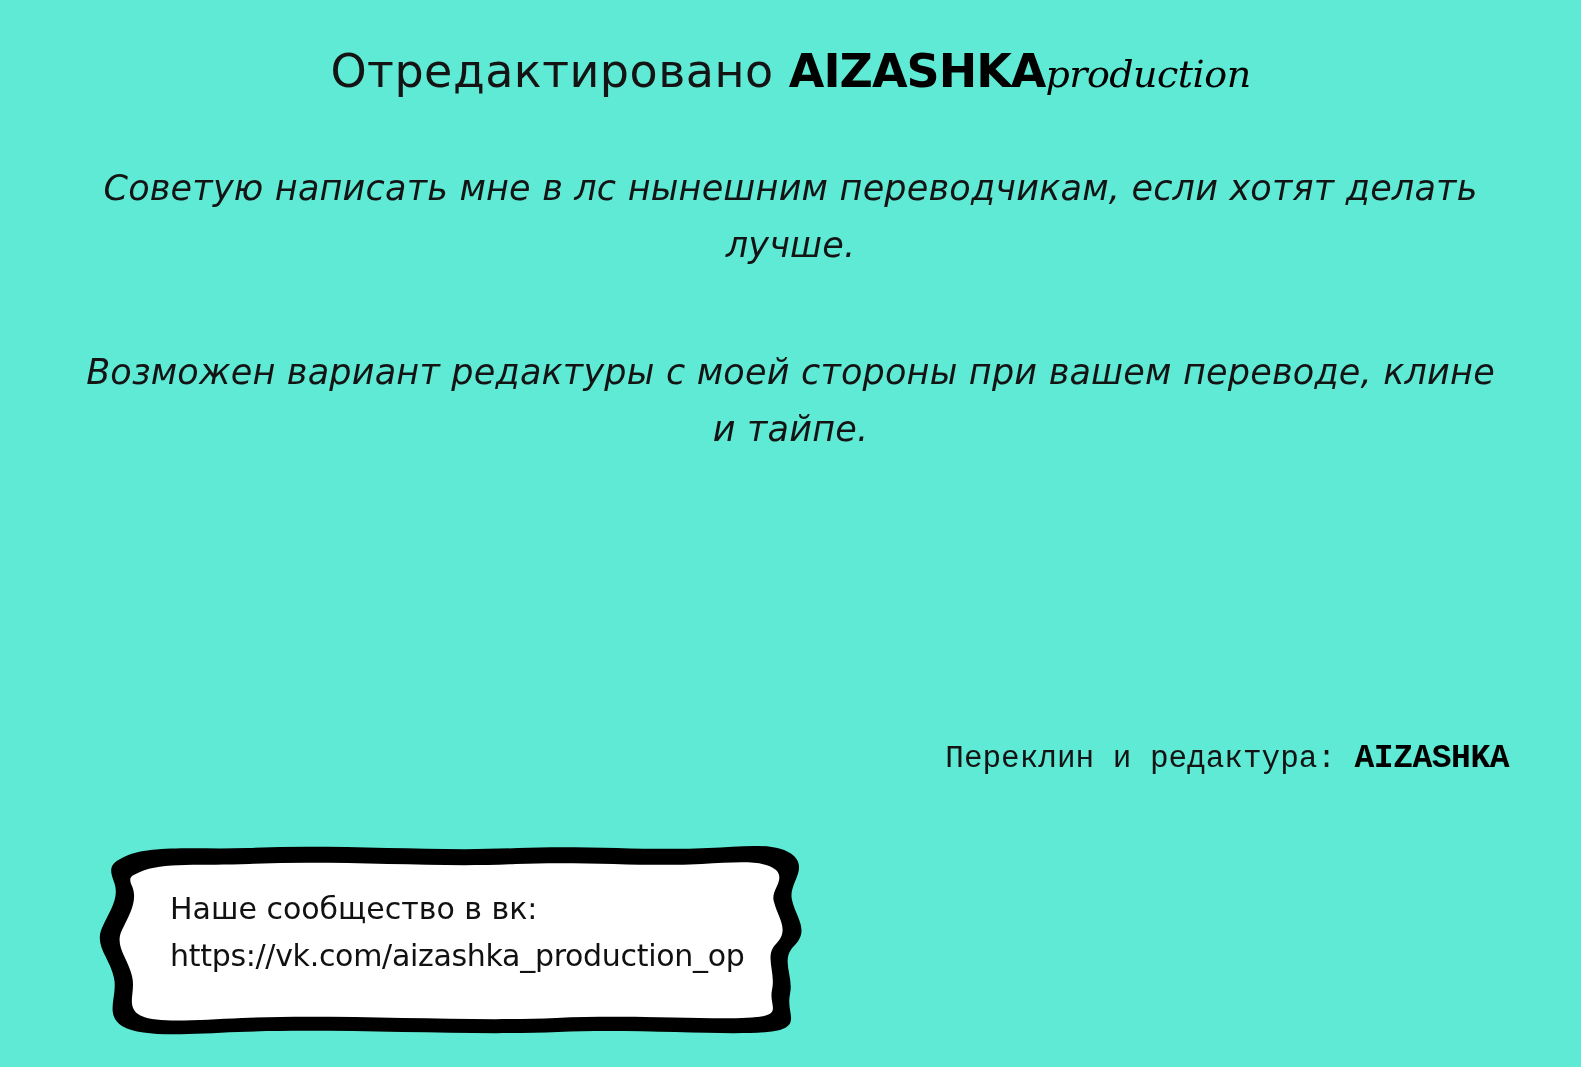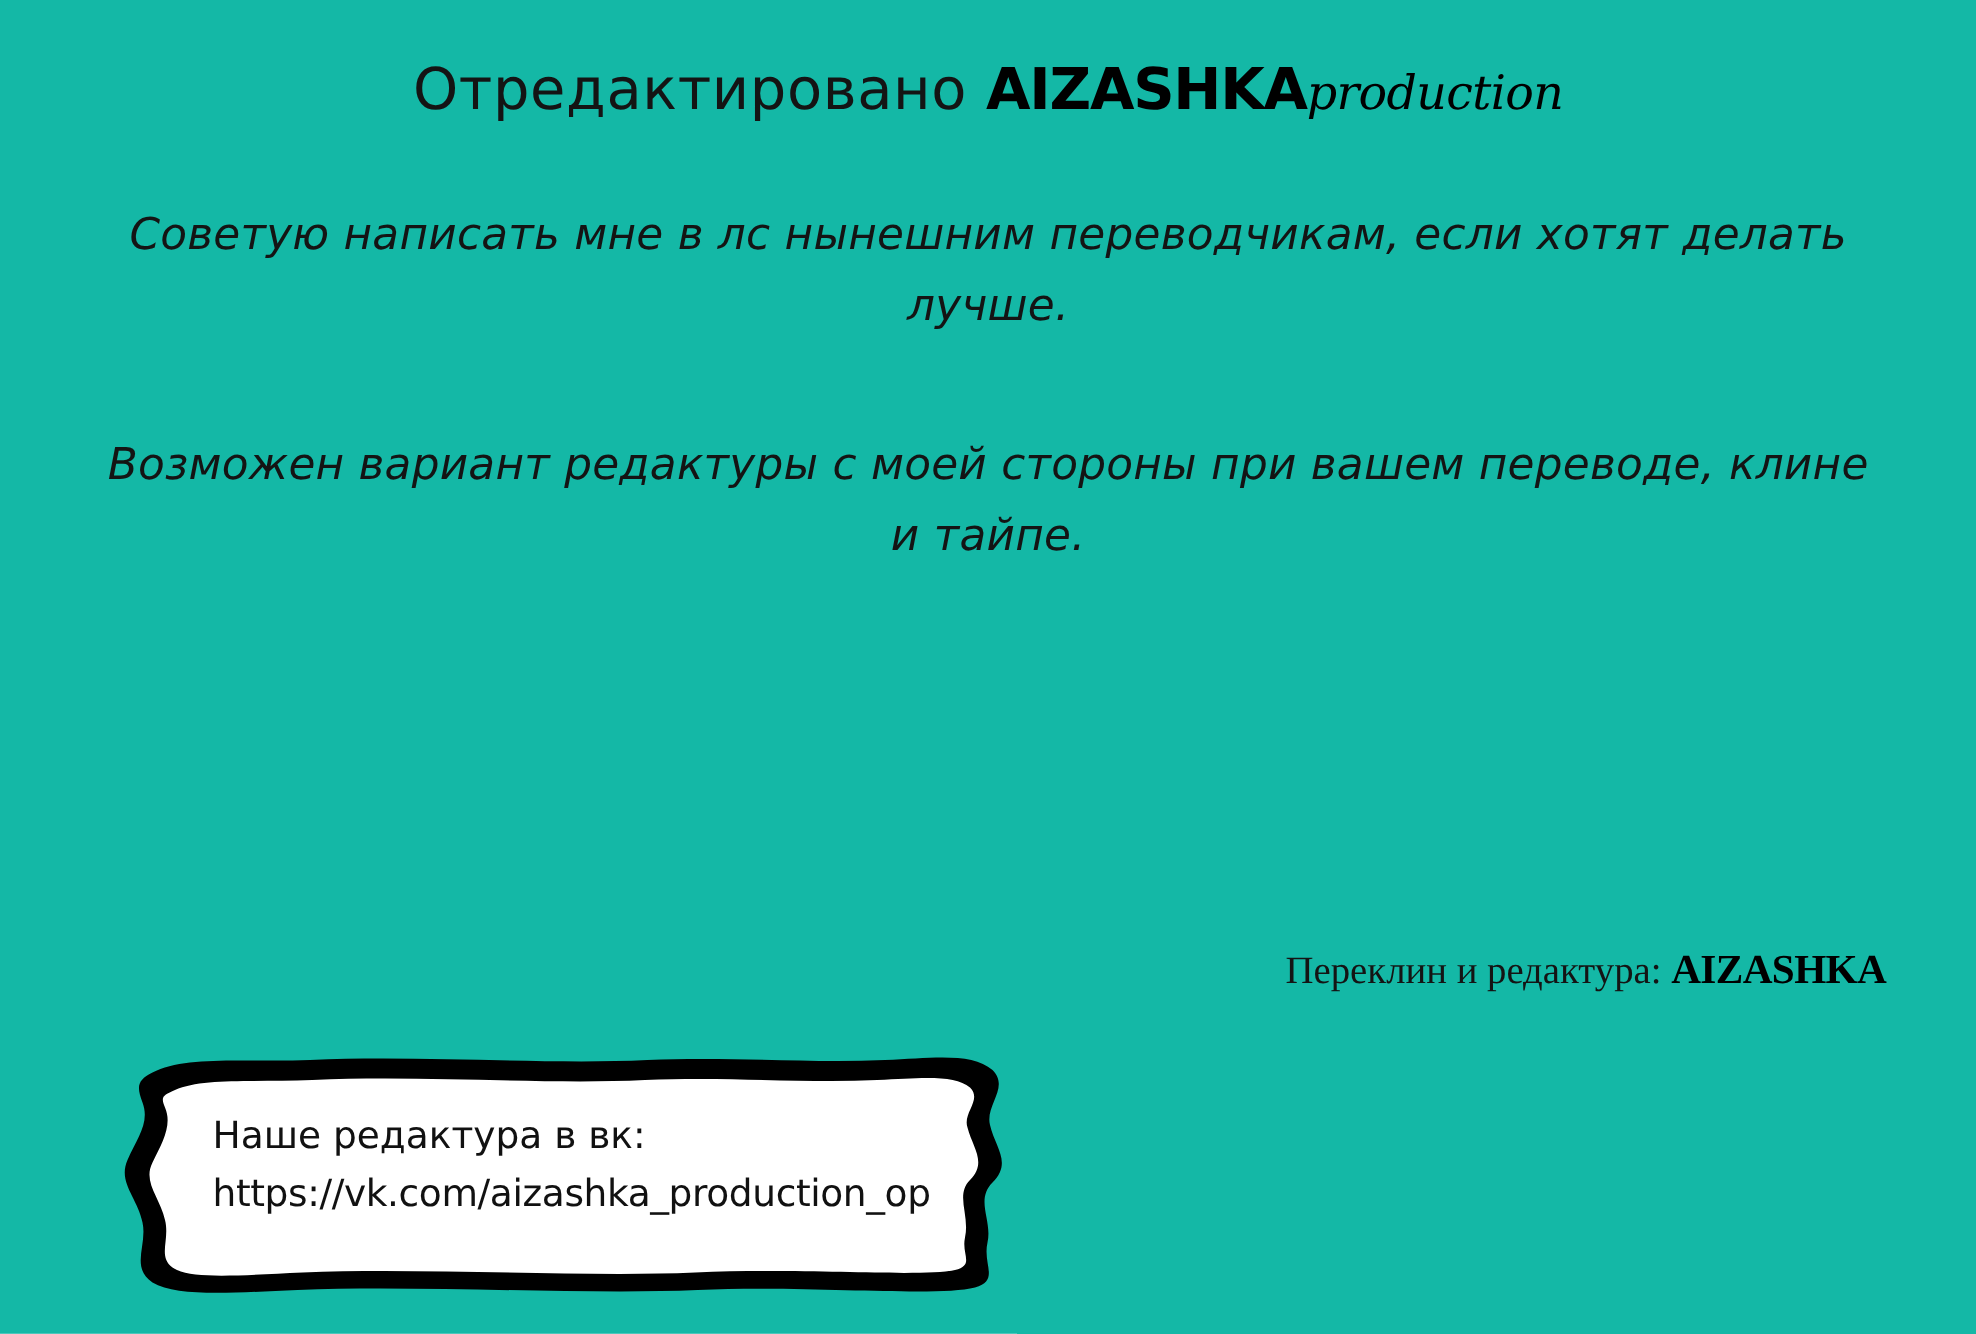--- a/index.html
+++ b/index.html
@@ -12,21 +12,21 @@
     height: 1067px;
     position: relative;
     overflow: hidden;
     font-family: "DejaVu Sans", sans-serif;
     color: #111111;
   }
 
   .page {
     position: absolute;
     inset: 0;
-    background: #14b8a6;
+    background: #5eead4;
   }
 
   
   .header {
     position: absolute;
     top: 44px;
     left: 0;
     width: 100%;
     text-align: center;
     white-space: nowrap;
@@ -70,24 +70,24 @@
     letter-spacing: 0.2px;
   }
   .para.p1 { margin-bottom: 70px; }
   .para.p2 { margin-bottom: 70px; text-align: center; }
   .para.p3 { margin-bottom: 0; }
 
   
   .signature {
     position: absolute;
     right: 72px;
-    top: 758px;
+    top: 740px;
     text-align: right;
     white-space: nowrap;
-    font-family: Liberation Serif, serif;
+    font-family: Liberation Mono, monospace;
     font-size: 31px;
     color: #141414;
     margin-left: 24px;
   }
   .signature .sig-name {
     font-weight: 700;
     letter-spacing: -0.5px;
     font-size: 33px;
     color: #000000;
   }
@@ -168,18 +168,18 @@
                C 681 166, 692 174, 676 178
                C 646 184, 556 176, 468 180
                C 380 184, 252 176, 154 180
                C 106 182, 64 186, 50 176
                C 38 167, 48 154, 44 138
                C 40 120, 26 108, 34 92
                C 42 76, 50 62, 44 48
                C 40 39, 43 38, 52 34 Z" fill="#ffffff"></path>
     </svg>
     <div class="sticker-text">
-      <div class="line1">Наше редактура в вк:</div>
+      <div class="line1">Наше сообщество в вк:</div>
       <div class="line2">https://vk.com/aizashka_production_op</div>
     </div>
   </div>
 
 </div>
 
 </body></html>

